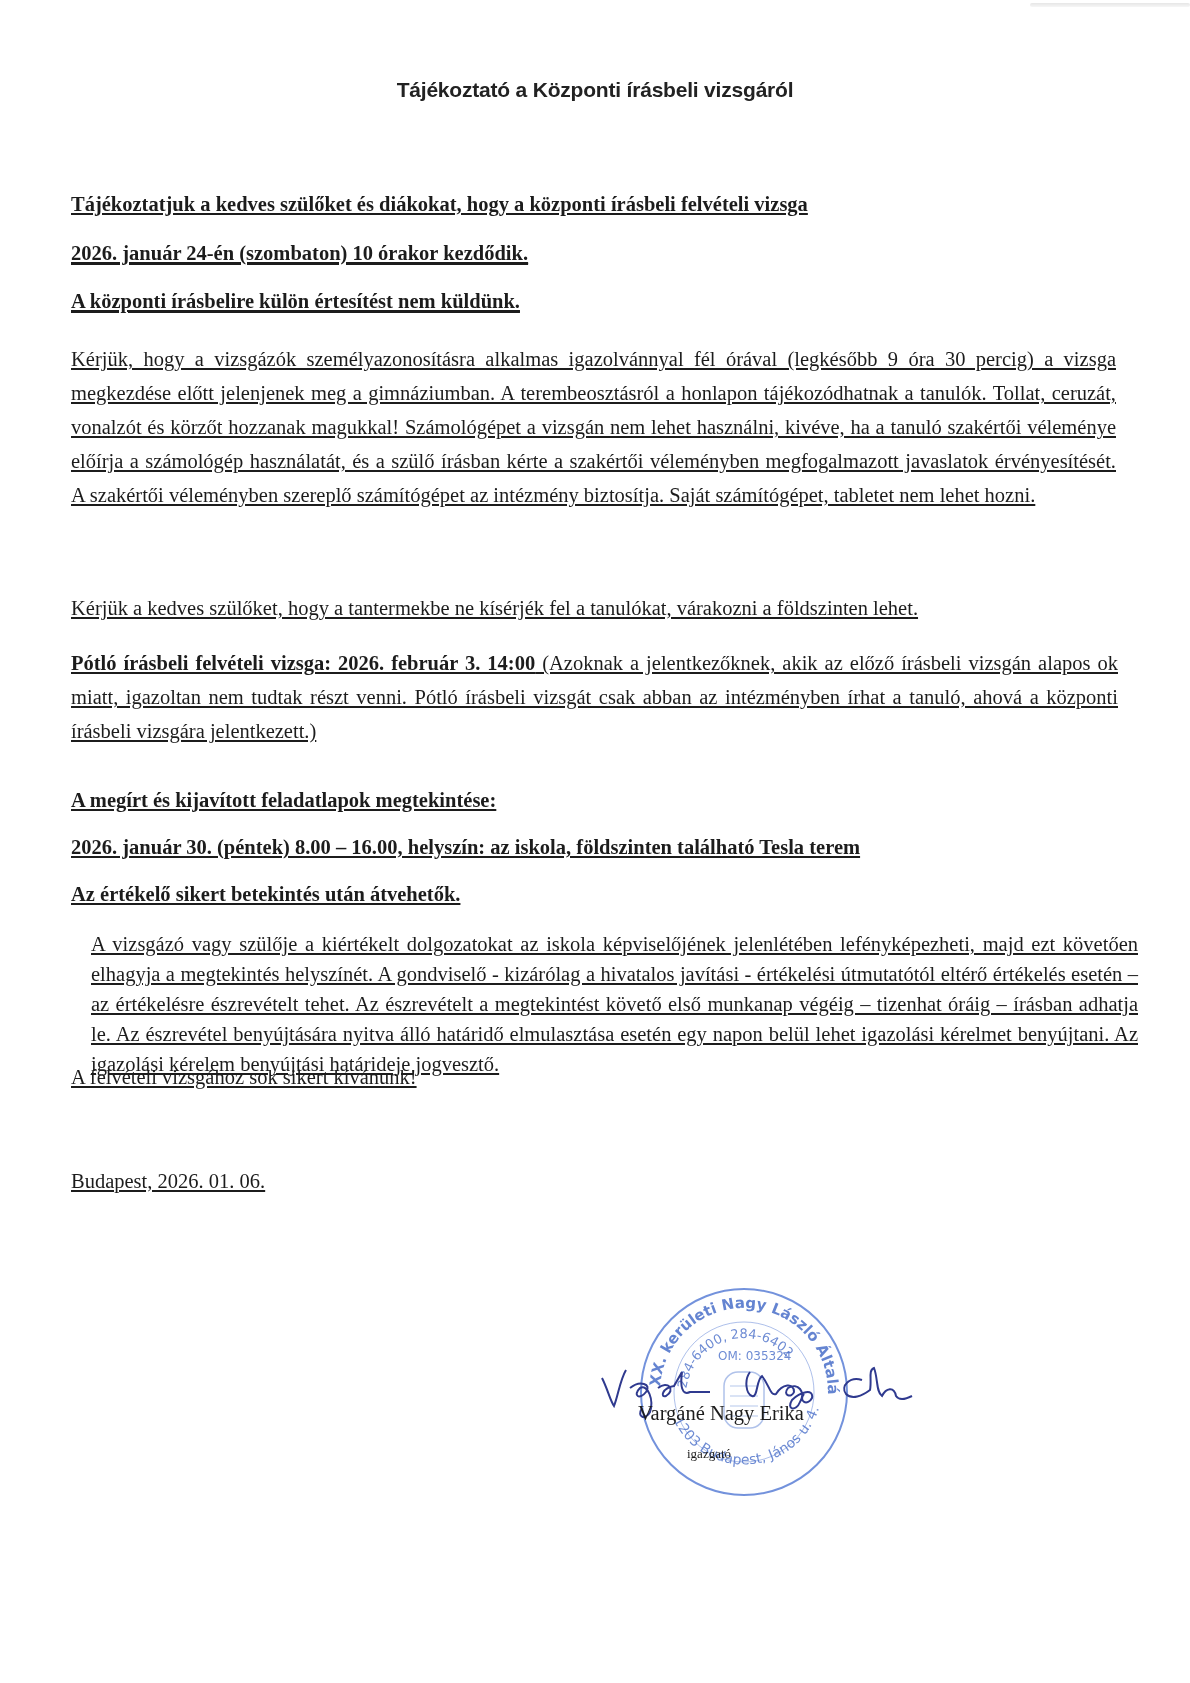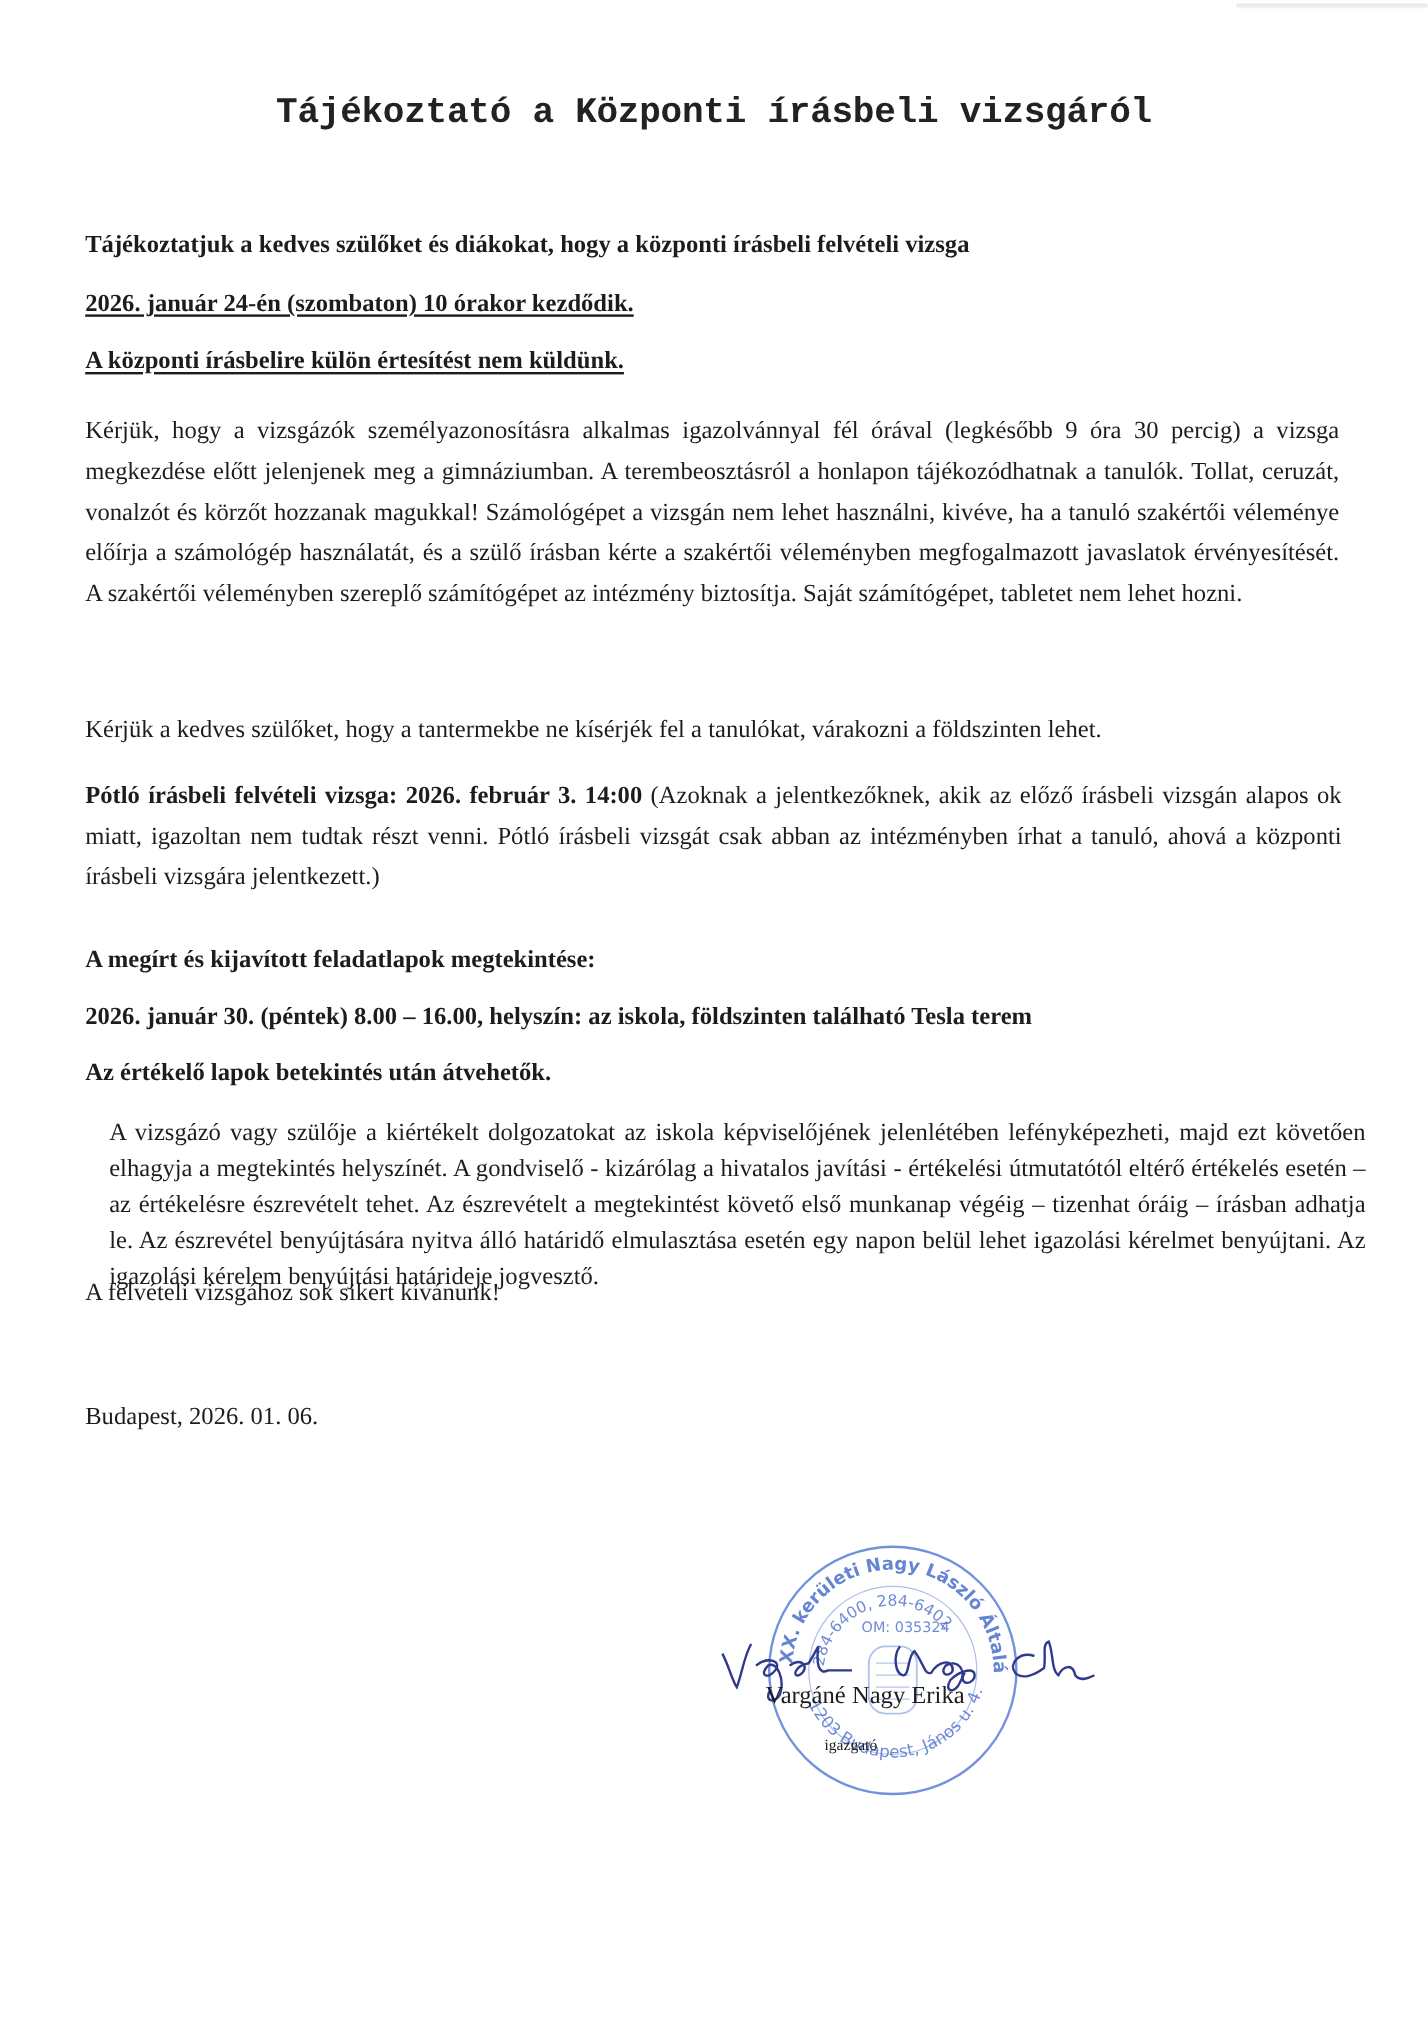--- a/index.html
+++ b/index.html
@@ -1,23 +1,23 @@
 <!DOCTYPE html>
 <html><head>
   <meta charset="utf-8">
   <style>
     html, body { margin: 0; padding: 0; background: #ffffff; }
     body { width: 1190px; height: 1683px; position: relative; overflow: hidden; color: #1a1a1a; }
     .scan-edge { position: absolute; top: 3px; right: 0; width: 160px; height: 4px;
       background: linear-gradient(to bottom, #e6e6e6, #f6f6f6); border-radius: 2px; }
     .title { position: absolute; top: 78px; left: 0; width: 1190px; text-align: center;
-      font-family: Liberation Mono, monospace; font-weight: bold; font-size: 30px; color: #222; letter-spacing: -0.2px; }
+      font-family: Liberation Sans, sans-serif; font-weight: bold; font-size: 21px; color: #222; letter-spacing: -0.2px; }
     .doc { position: absolute; left: 71px; top: 0; width: 1047px;
       font-family: "Liberation Serif", serif; font-size: 20.5px; color: #1c1c1c; }
-    .p { position: absolute; left: 0; width: 1047px; margin: 0; }
+    .p { position: absolute; left: 0; width: 1047px; margin: 0; text-decoration: underline; }
     .lh { line-height: 34px; }
     .lh2 { line-height: 30px; margin-left: 20px; }
     .b { font-weight: bold; }
     .u { text-decoration: underline; text-underline-offset: 3px; text-decoration-thickness: 2px; }
     .justify { text-align: justify; text-align-last: left; }
     .sig { position: absolute; left: 600px; top: 1270px; width: 400px; height: 240px; }
     .stamp { position: absolute; left: 38px; top: 16px; width: 212px; height: 212px; }
     .signer-name { position: absolute; left: 638px; top: 1402px; font-family: Liberation Serif, serif; font-size: 20.5px; color: #1c1c1c; }
     .signer-role { position: absolute; left: 687px; top: 1446px; font-family: "Liberation Serif", serif; font-size: 13px; color: #1c1c1c; }
   </style>
@@ -38,21 +38,21 @@
   </p>
 
   <p class="p lh justify" style="top:342px; width:1045px;">Kérjük, hogy a vizsgázók személyazonosításra alkalmas igazolvánnyal fél órával (legkésőbb 9 óra 30 percig) a vizsga megkezdése előtt jelenjenek meg a gimnáziumban. A terembeosztásról a honlapon tájékozódhatnak a tanulók. Tollat, ceruzát, vonalzót és körzőt hozzanak magukkal! Számológépet a vizsgán nem lehet használni, kivéve, ha a tanuló szakértői véleménye előírja a számológép használatát, és a szülő írásban kérte a szakértői véleményben megfogalmazott javaslatok érvényesítését. A szakértői véleményben szereplő számítógépet az intézmény biztosítja. Saját számítógépet, tabletet nem lehet hozni.</p>
 
   <p class="p" style="top:597px;">Kérjük a kedves szülőket, hogy a tantermekbe ne kísérjék fel a tanulókat, várakozni a földszinten lehet.</p>
 
   <p class="p lh justify" style="top:646px;"><span class="b">Pótló írásbeli felvételi vizsga: 2026. február 3. 14:00</span><span> (Azoknak a jelentkezőknek, akik az előző írásbeli vizsgán alapos ok miatt, igazoltan nem tudtak részt venni. Pótló írásbeli vizsgát csak abban az intézményben írhat a tanuló, ahová a központi írásbeli vizsgára jelentkezett.)</span></p>
 
   <p class="p b" style="top:789px;">A megírt és kijavított feladatlapok megtekintése:</p>
   <p class="p b" style="top:836px;">2026. január 30. (péntek) 8.00 – 16.00, helyszín: az iskola, földszinten található Tesla terem</p>
-  <p class="p b" style="top:883px;">Az értékelő lapok betekintés után átvehetők.</p>
+  <p class="p b" style="top:883px;">Az értékelő sikert betekintés után átvehetők.</p>
 
   <p class="p lh2 justify" style="top:929px;">A vizsgázó vagy szülője a kiértékelt dolgozatokat az iskola képviselőjének jelenlétében lefényképezheti, majd ezt követően elhagyja a megtekintés helyszínét. A gondviselő - kizárólag a hivatalos javítási - értékelési útmutatótól eltérő értékelés esetén – az értékelésre észrevételt tehet. Az észrevételt a megtekintést követő első munkanap végéig – tizenhat óráig – írásban adhatja le. Az észrevétel benyújtására nyitva álló határidő elmulasztása esetén egy napon belül lehet igazolási kérelmet benyújtani. Az igazolási kérelem benyújtási határideje jogvesztő.</p>
 
   <p class="p" style="top:1066px;">A felvételi vizsgához sok sikert kívánunk!</p>
   <p class="p" style="top:1170px;">Budapest, 2026. 01. 06.</p>
 </div>
 
 <div class="sig">
   <svg class="stamp" viewBox="0 0 212 212">
     <defs>

